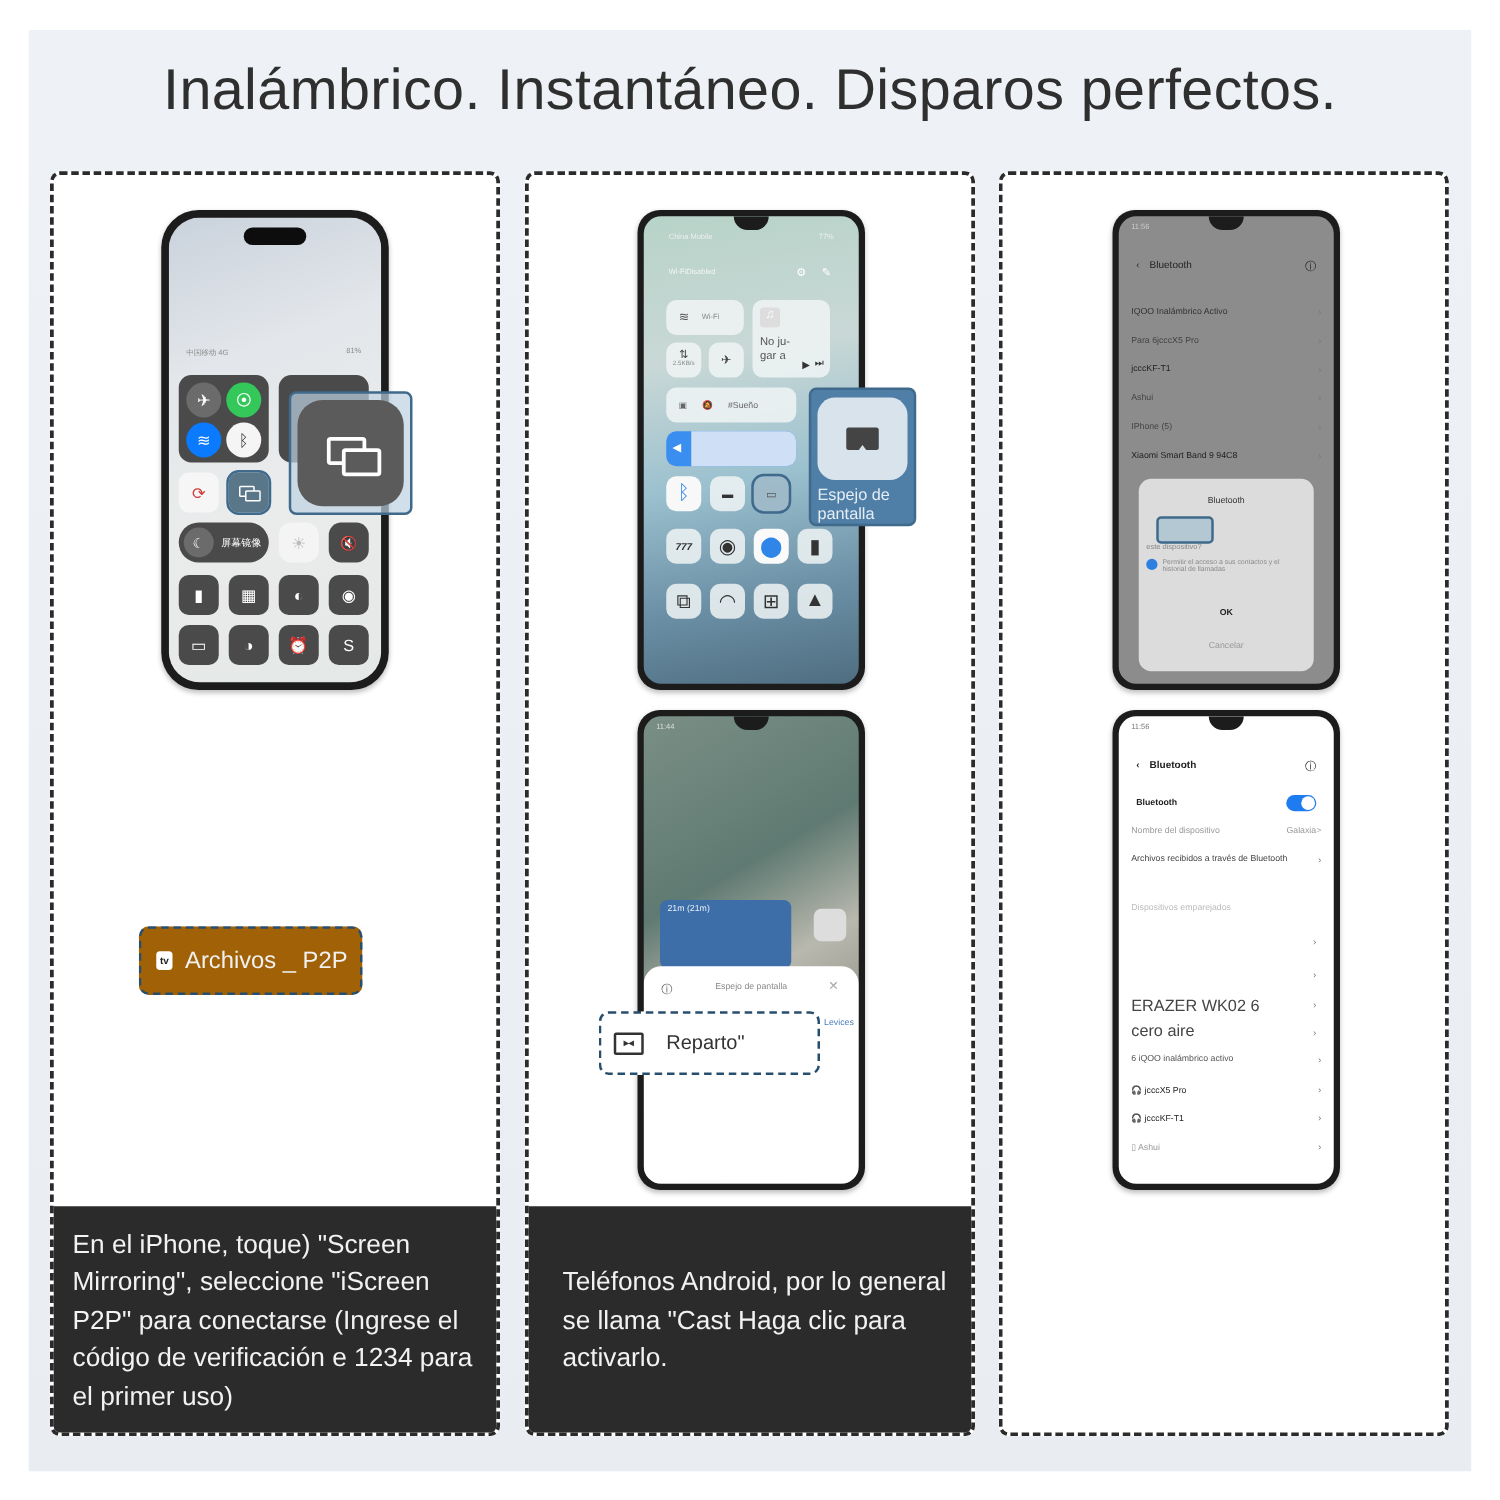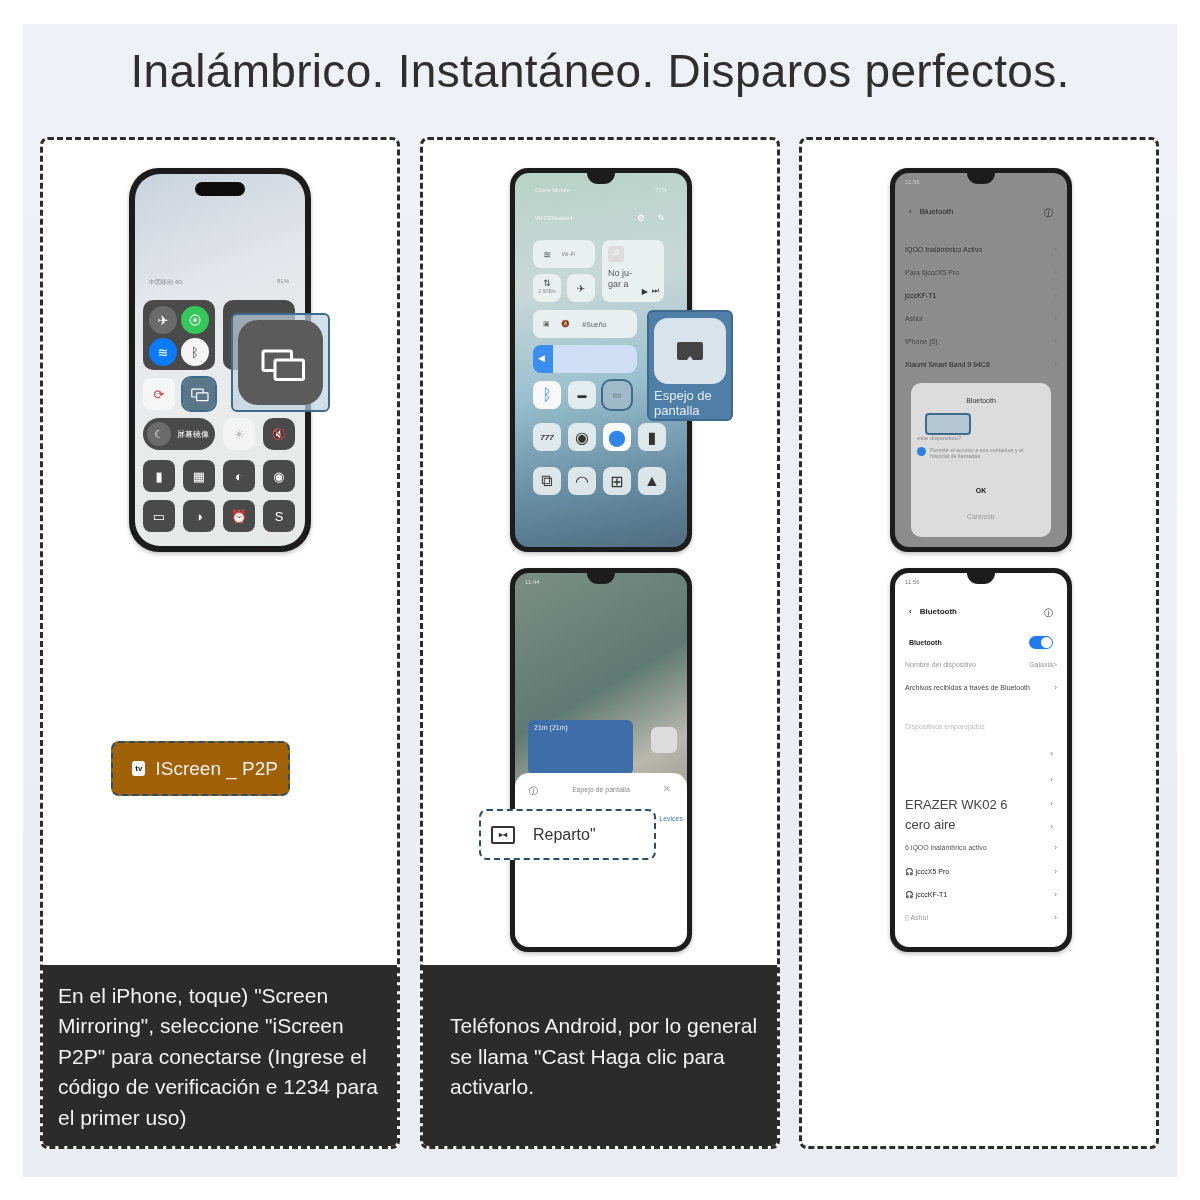--- a/index.html
+++ b/index.html
@@ -126,21 +126,21 @@
   </div>
 
   <div class="callout-zoom" style="left:188px; top:173px; width:99px; height:99px; display:flex; align-items:center; justify-content:center;">
     <div style="width:85px; height:85px; background:#5b5b5b; border-radius:20px; display:flex; align-items:center; justify-content:center;">
       <div class="mirror-glyph" style="transform:scale(1.5); background:#5b5b5b;"></div>
     </div>
   </div>
 
   <div class="dash-callout" style="left:68px; top:601px; width:179px; height:55px; background:#a16207;justify-content:flex-end;">
     <span style="background:#fff; color:#222; font-size:8px; font-weight:bold; border-radius:3px; padding:3px 3px;">tv</span>
-    <span style="color:#f0f0f0; font-size:19px;">IScreen _ P2P</span>
+    <span style="color:#f0f0f0; font-size:19px;">Archivos _ P2P</span>
   </div>
 
   <div class="caption">
     <p>En el iPhone, toque) "Screen Mirroring", seleccione "iScreen P2P" para conectarse (Ingrese el código de verificación e 1234 para el primer uso)</p>
   </div>
 </div>
 
 <div class="card c2">
 
   <div class="phone android" style="left:87px; top:28px; width:182px; height:384px;">

